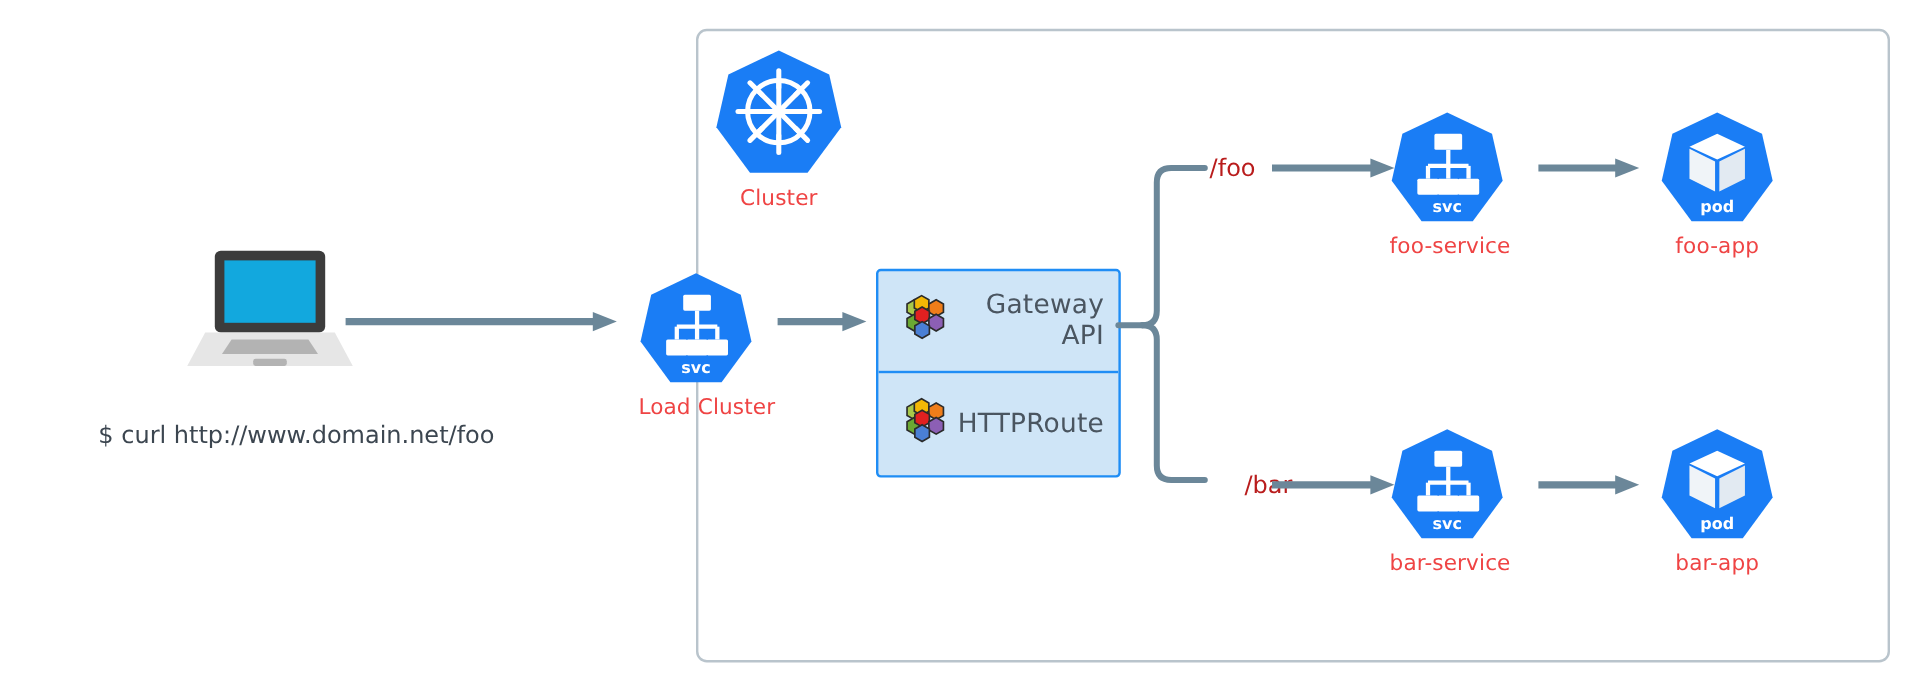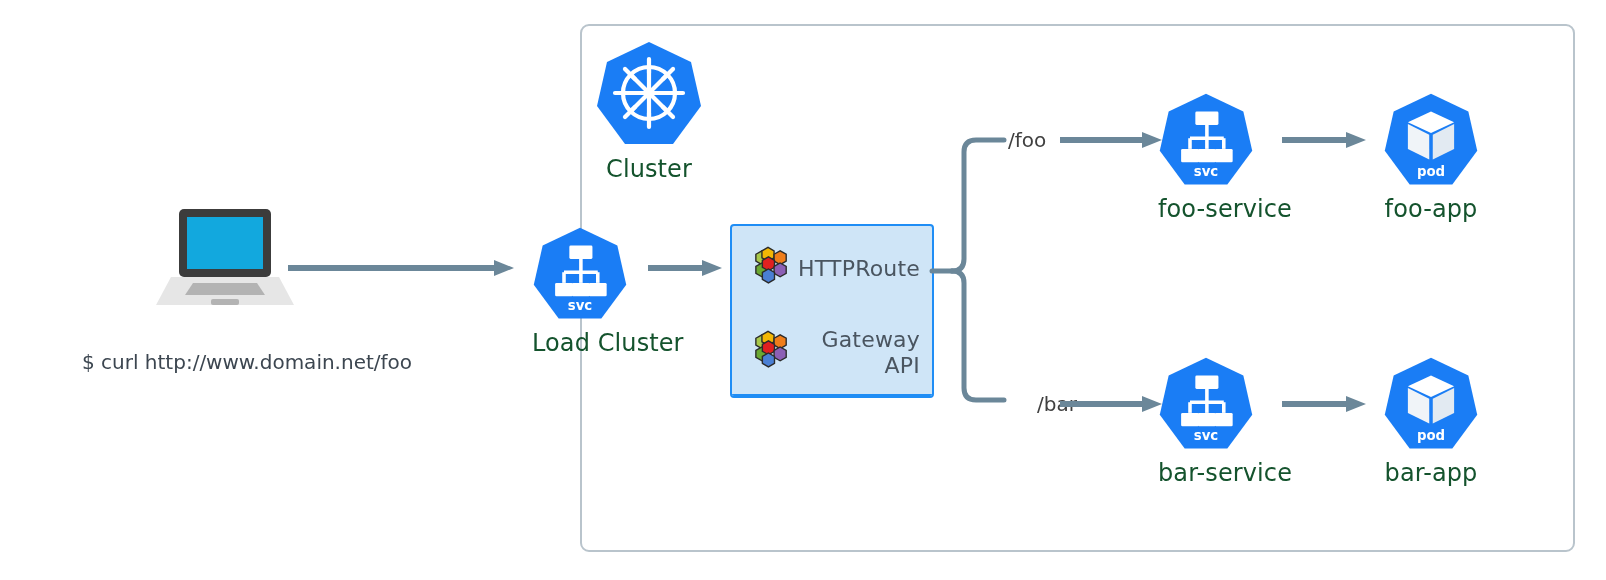--- a/index.html
+++ b/index.html
@@ -27,22 +27,22 @@
     height: 528px;
     border: 2px solid #b9c4cc;
     border-radius: 9px;
     background: transparent;
     box-sizing: border-box;
   }
 
   
   .node { text-align: center; }
   .node-label {
-    font-size: 24px;
-    color: #14532d;
+    font-size: 18px;
+    color: #ef4444;
     letter-spacing: .1px;
     white-space: nowrap;
     margin-top: 7px;
   }
 
   
   #gateway-box {
     left: 730px;
     top: 224px;
     width: 204px;
@@ -80,21 +80,21 @@
     text-align: center;
     font-size: 20px;
     color: #3c4650;
     white-space: nowrap;
     padding-left: 32px;
   }
 
   
   .path-label {
     font-size: 20px;
-    color: #404040;
+    color: #b91c1c;
     white-space: nowrap;
   }
   #label-foo { left: 1008px; top: 128px; }
   #label-bar { left: 1008px; top: 392px; margin-left: 29px; }
 
   svg { display: block; overflow: visible; }
 </style>
 </head>
 <body>
 
@@ -166,56 +166,56 @@
     </svg>
     <div class="node-label">Load Cluster</div>
   </div>
 
   <svg class="abs" style="left:648px; top:258px;" width="76" height="20">
     <line x1="0" y1="10" x2="56" y2="10" stroke="#6b8799" stroke-width="6"></line>
     <path d="M54 2 L74 10 L54 18 Z" fill="#6b8799"></path>
   </svg>
 
   <div id="gateway-box" class="abs">
-
-    <div id="gw-row-route" class="gw-row">
-      <svg class="crd-icon" viewBox="0 0 60 60">
-        <g stroke="#2b2b2b" stroke-width="1.6">
-          <path d="M16 13 l7 -4 l7 4 l0 8 l-7 4 l-7 -4 Z" fill="#a8c84a"></path>
-          <path d="M30 5 l7 -4 l7 4 l0 8 l-7 4 l-7 -4 Z" fill="#f2b705" transform="translate(-7,4)"></path>
-          <path d="M37 13 l7 -4 l7 4 l0 8 l-7 4 l-7 -4 Z" fill="#ef7d1a"></path>
-          <path d="M16 27 l7 -4 l7 4 l0 8 l-7 4 l-7 -4 Z" fill="#6aa832"></path>
-          <path d="M23.5 20 l7 -4 l7 4 l0 8 l-7 4 l-7 -4 Z" fill="#e02020"></path>
-          <path d="M37 27 l7 -4 l7 4 l0 8 l-7 4 l-7 -4 Z" fill="#8c5fb5"></path>
-          <path d="M23.5 34 l7 -4 l7 4 l0 8 l-7 4 l-7 -4 Z" fill="#4a7fd4"></path>
-        </g>
-      </svg>
-      <div class="gw-text">
-        <span>HTTPRoute</span>
-      </div>
-    </div>
 
     <div id="gw-row-api" class="gw-row">
       <svg class="crd-icon" viewBox="0 0 60 60">
         <g stroke="#2b2b2b" stroke-width="1.6">
           <path d="M16 13 l7 -4 l7 4 l0 8 l-7 4 l-7 -4 Z" fill="#a8c84a"></path>
           <path d="M30 5 l7 -4 l7 4 l0 8 l-7 4 l-7 -4 Z" fill="#f2b705" transform="translate(-7,4)"></path>
           <path d="M37 13 l7 -4 l7 4 l0 8 l-7 4 l-7 -4 Z" fill="#ef7d1a"></path>
           <path d="M16 27 l7 -4 l7 4 l0 8 l-7 4 l-7 -4 Z" fill="#6aa832"></path>
           <path d="M23.5 20 l7 -4 l7 4 l0 8 l-7 4 l-7 -4 Z" fill="#e02020"></path>
           <path d="M37 27 l7 -4 l7 4 l0 8 l-7 4 l-7 -4 Z" fill="#8c5fb5"></path>
           <path d="M23.5 34 l7 -4 l7 4 l0 8 l-7 4 l-7 -4 Z" fill="#4a7fd4"></path>
         </g>
       </svg>
       <div class="gw-text">
         <span>Gateway</span>
         <span class="l2">API</span>
       </div>
     </div>
 
+    <div id="gw-row-route" class="gw-row">
+      <svg class="crd-icon" viewBox="0 0 60 60">
+        <g stroke="#2b2b2b" stroke-width="1.6">
+          <path d="M16 13 l7 -4 l7 4 l0 8 l-7 4 l-7 -4 Z" fill="#a8c84a"></path>
+          <path d="M30 5 l7 -4 l7 4 l0 8 l-7 4 l-7 -4 Z" fill="#f2b705" transform="translate(-7,4)"></path>
+          <path d="M37 13 l7 -4 l7 4 l0 8 l-7 4 l-7 -4 Z" fill="#ef7d1a"></path>
+          <path d="M16 27 l7 -4 l7 4 l0 8 l-7 4 l-7 -4 Z" fill="#6aa832"></path>
+          <path d="M23.5 20 l7 -4 l7 4 l0 8 l-7 4 l-7 -4 Z" fill="#e02020"></path>
+          <path d="M37 27 l7 -4 l7 4 l0 8 l-7 4 l-7 -4 Z" fill="#8c5fb5"></path>
+          <path d="M23.5 34 l7 -4 l7 4 l0 8 l-7 4 l-7 -4 Z" fill="#4a7fd4"></path>
+        </g>
+      </svg>
+      <div class="gw-text">
+        <span>HTTPRoute</span>
+      </div>
+    </div>
+
   </div>
 
   <svg class="abs" style="left:932px; top:130px;" width="82" height="280">
     <g fill="none" stroke="#6b8799" stroke-width="5" stroke-linecap="round">
       <path d="M0 141 L20 141"></path>
       <path d="M20 141 q12 0 12 -12 L32 22 q0 -12 12 -12 L72 10"></path>
       <path d="M20 141 q12 0 12 12 L32 258 q0 12 12 12 L72 270"></path>
     </g>
   </svg>
 

